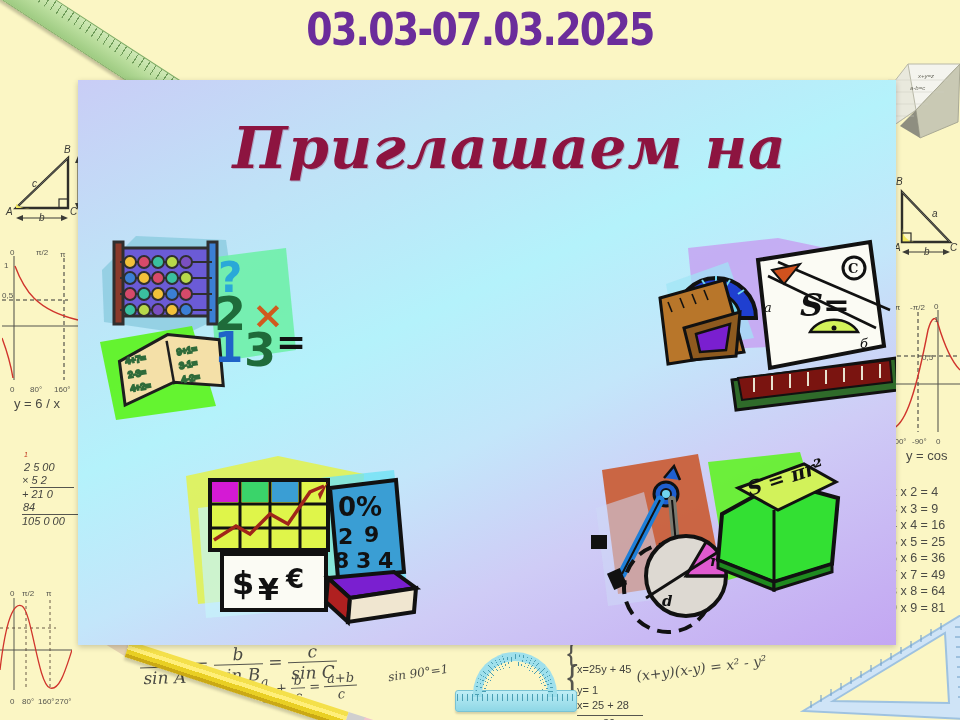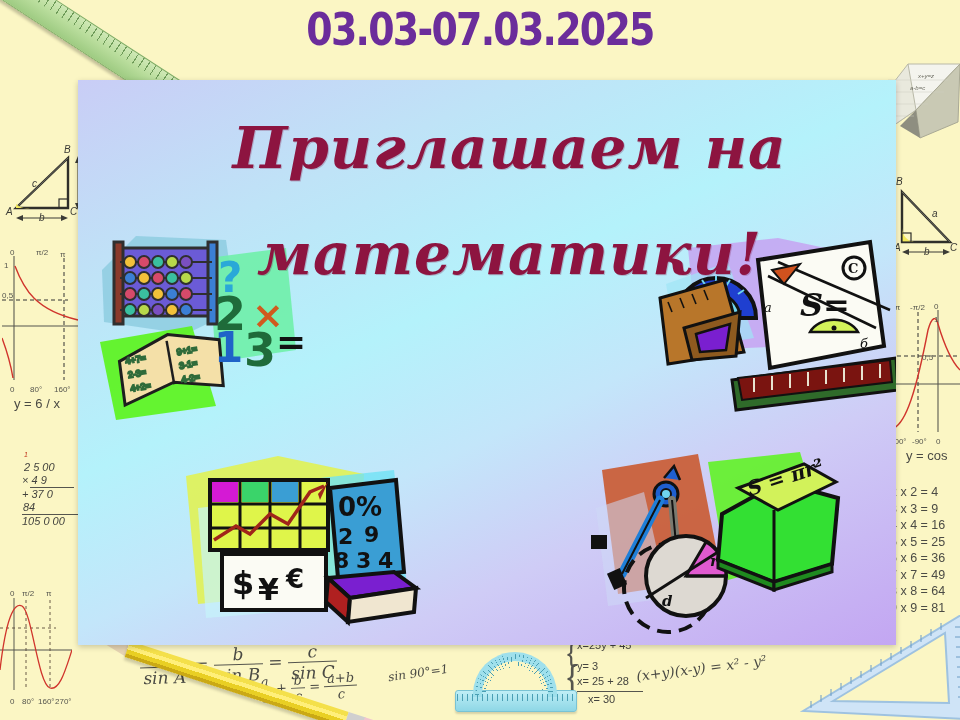--- a/index.html
+++ b/index.html
@@ -166,23 +166,23 @@
         <text class="axis-txt" x="8" y="144">0</text>
         <text class="axis-txt" x="28" y="144">80°</text>
         <text class="axis-txt" x="52" y="144">160°</text>
       </svg>
       <div class="eq-label" style="position:absolute;left:12px;top:148px;">y = 6 / x</div>
     </div>
 
     <div class="longmult" style="left:22px;top:448px;">
       <div class="carry" style="margin-left:2px;">1</div>
       <div style="margin-left:2px;">2 5 00</div>
-      <div><span>×</span> <span>4 9</span></div>
+      <div><span>×</span> <span>5 2</span></div>
       <div class="rule" style="width:44px;margin-left:8px;"></div>
-      <div><span>+</span> <span>37 0</span></div>
+      <div><span>+</span> <span>21 0</span></div>
       <div style="margin-left:1px;">84</div>
       <div class="rule" style="width:58px;"></div>
       <div>105 0 00</div>
     </div>
 
     <div class="graph" style="left:0px;top:572px;width:72px;height:140px;">
       <svg width="72" height="140">
         <line x1="14" y1="26" x2="14" y2="118" stroke="#7d7d6a" stroke-width="1.3"></line>
         <line x1="0" y1="78" x2="72" y2="78" stroke="#55554e" stroke-width="1.1"></line>
         <line x1="0" y1="56" x2="56" y2="56" stroke="#5a4a3a" stroke-width=".9" stroke-dasharray="3 3"></line>
@@ -280,23 +280,23 @@
       <span>+</span>
       <span class="frac"><span class="num">b</span><span class="den">c</span></span>
       <span>=</span>
       <span class="frac"><span class="num">a+b</span><span class="den">c</span></span>
     </div>
 
     <div class="hand" style="position:absolute;left:388px;top:666px;font-size:12px;transform:rotate(-8deg);">sin 90°=1</div>
 
     <div class="sys" style="left:572px;top:638px;">
       <div style="position:absolute;left:-5px;top:2px;font-size:26px;line-height:26px;color:#55554e;">{</div>
-      <div style="margin-left:5px;">x=25y + 45</div>
+      <div style="margin-left:5px;margin-top:24px;">x=25y + 45</div>
       <div style="position:absolute;left:-5px;top:22px;font-size:32px;line-height:32px;color:#55554e;">{</div>
-      <div style="margin-left:5px;margin-top:6px;">y= 3</div>
+      <div style="margin-left:5px;margin-top:6px;">y= 1</div>
       <div style="margin-left:5px;">x= 25 + 28</div>
       <div style="border-top:1px solid #55554e;width:66px;margin:2px 0 0 5px;"></div>
       <div style="margin-left:16px;">x= 30</div>
     </div>
 
     <div class="hand" style="position:absolute;left:636px;top:660px;font-size:14px;transform:rotate(-7deg);white-space:nowrap;">(x+y)(x-y) =  x² - y²</div>
 
     <div class="protractor">
       <div class="base"></div>
       <div class="dome"></div>
@@ -529,19 +529,18 @@
           <path d="M186,62 L186,134" stroke="#111" stroke-width="3"></path>
           <polygon points="150,40 216,16 248,34 190,62" fill="#d2f25a" stroke="#111" stroke-width="3"></polygon>
           <text x="162" y="48" font-size="20" font-style="italic" font-weight="bold" fill="#111" font-family="DejaVu Serif, serif" transform="rotate(-18 162 48)">S = πr²</text>
           <polygon points="130,112 186,134 186,142 130,120" fill="#1f8a1f" stroke="#111" stroke-width="3"></polygon>
           <polygon points="186,134 244,116 244,124 186,142" fill="#1f8a1f" stroke="#111" stroke-width="3"></polygon>
         </svg>
       </div>
 
       <div class="headline">
         <span class="l1">Приглашаем на</span>
-        <span class="l3">математики!</span>
       </div>
 
     </div>
   </div>
 
 </div>
 
 </body></html>

